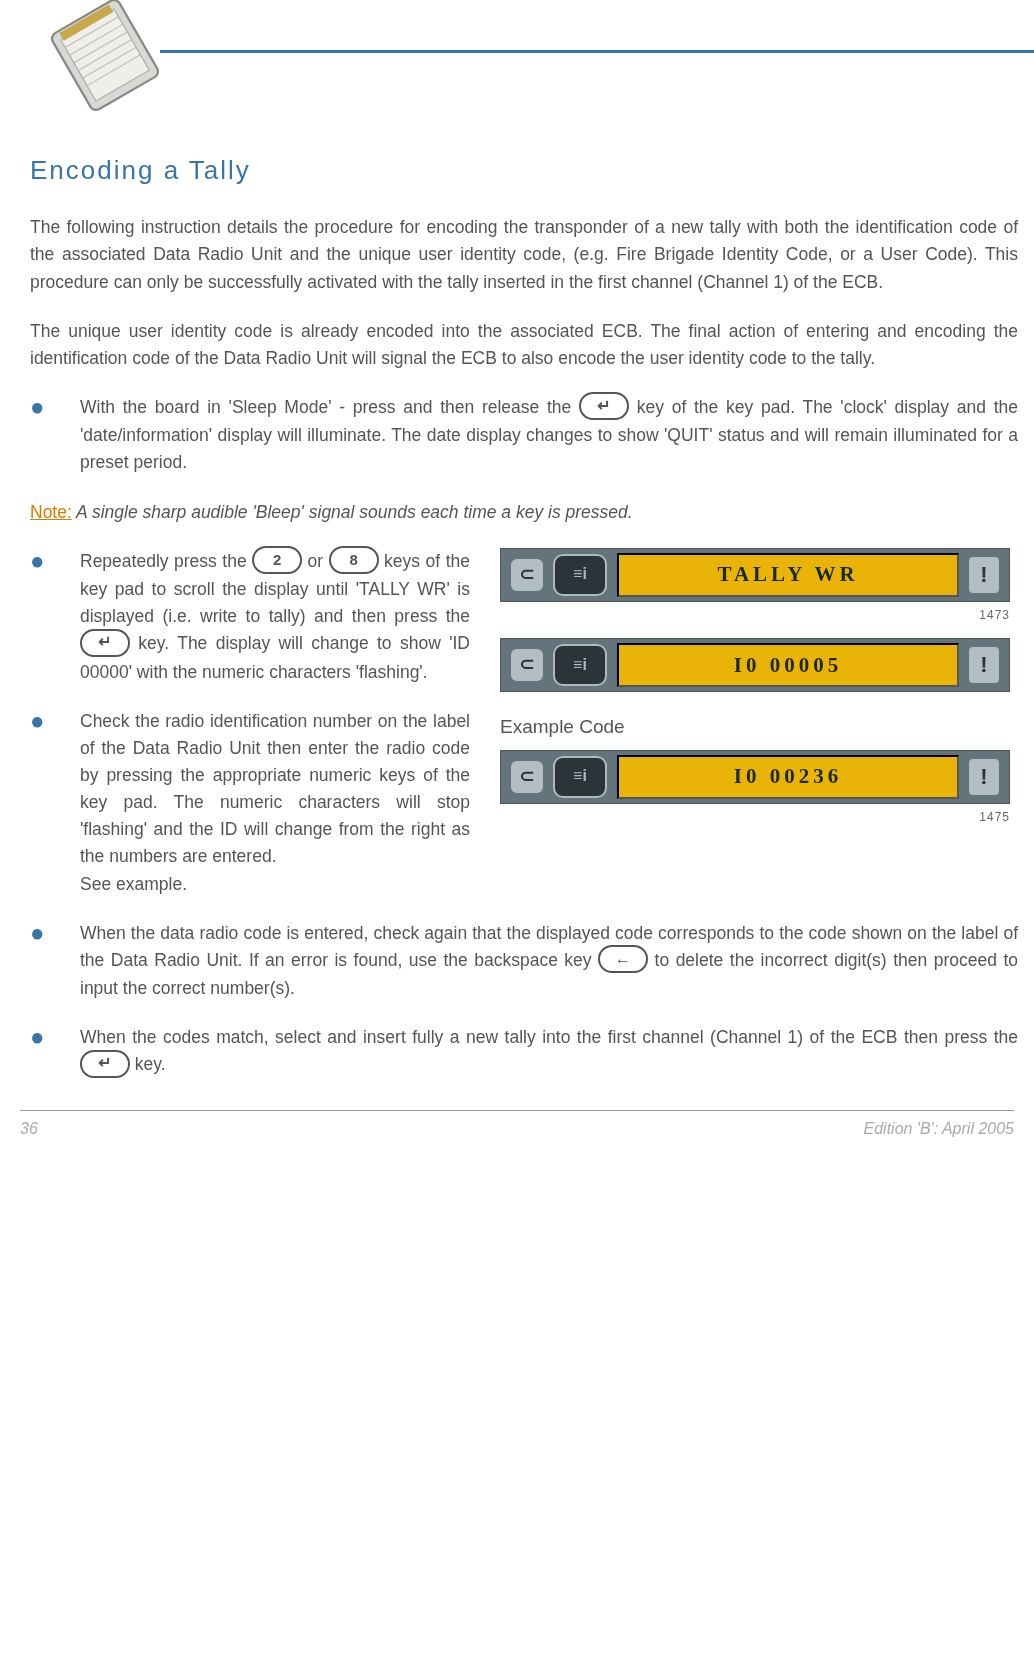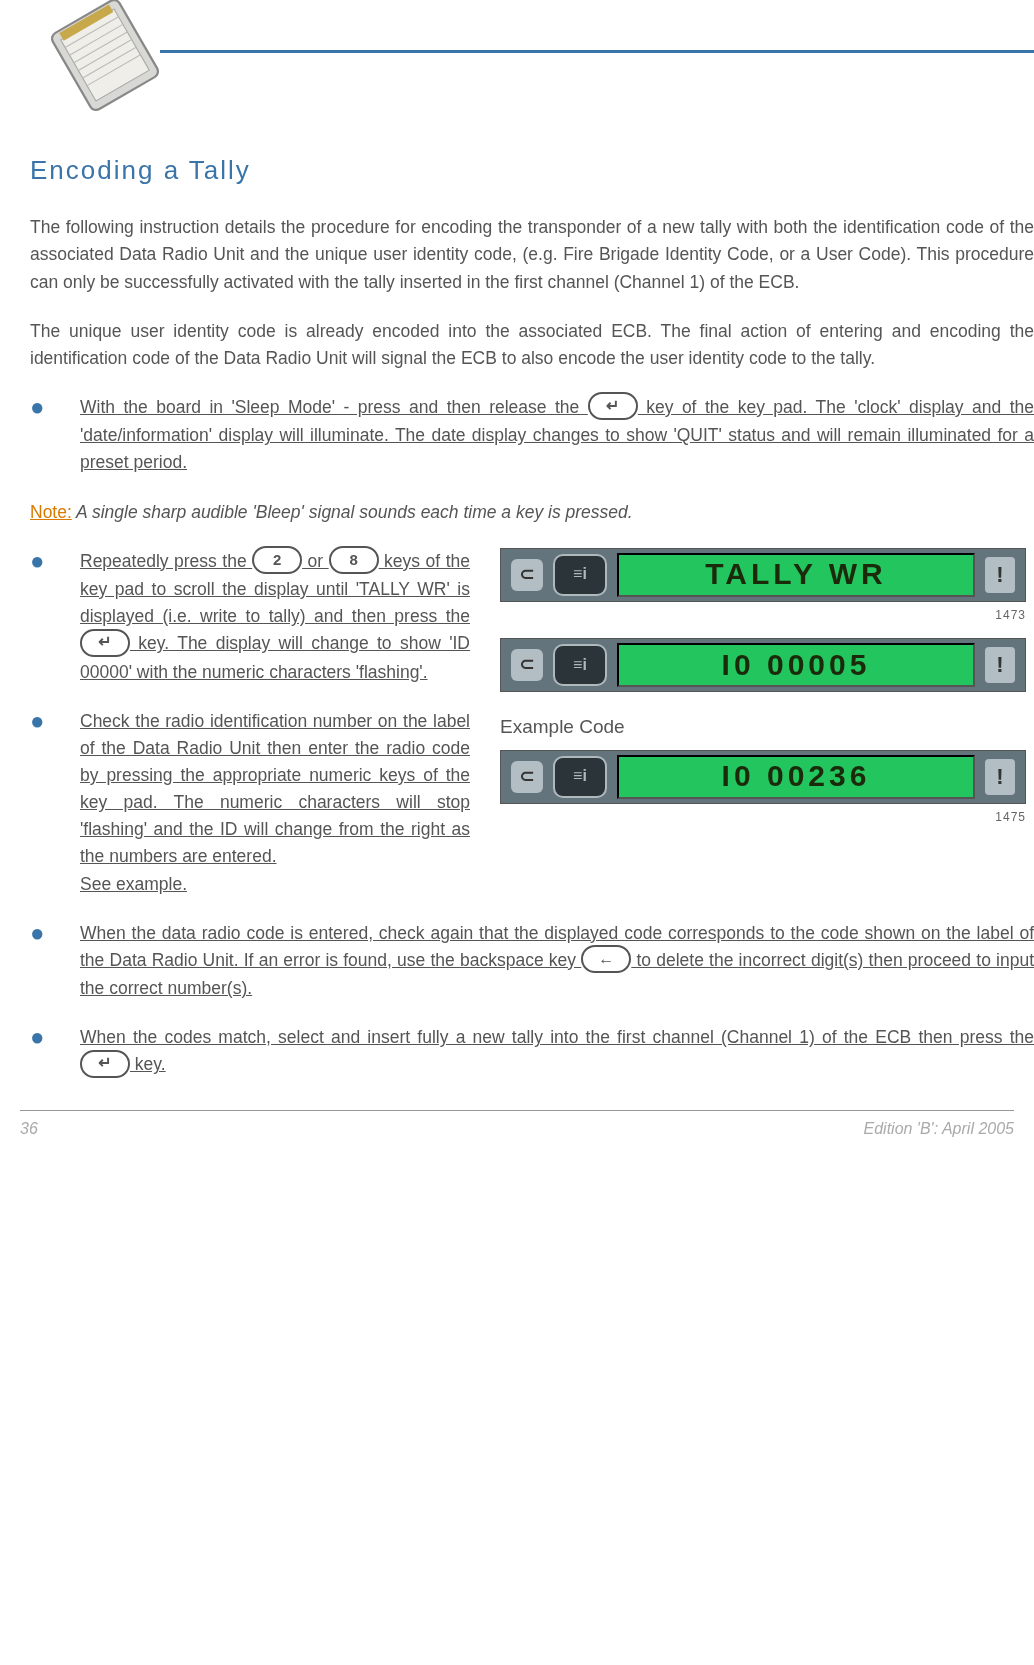--- a/index.html
+++ b/index.html
@@ -26,21 +26,21 @@
   }
   .header-rule {
     position: absolute;
     left: 160px;
     top: 50px;
     right: 0;
     height: 3px;
     background: #3a75aa;
   }
   .content {
-    padding: 0 0px 0 30px;
+    padding: 0 16px 0 30px;
   }
   h2.section-title {
     color: #3a75aa;
     font-weight: normal;
     font-size: 26px;
     letter-spacing: 2px;
     margin: 20px 0 24px 0;
   }
   p.para {
     margin: 0 0 22px 0;
@@ -53,21 +53,20 @@
   .bullet-dot {
     width: 50px;
     flex-shrink: 0;
     font-size: 24px;
     line-height: 1.1;
     color: #3a75aa;
   }
   .bullet-text {
     flex: 1;
     text-align: justify;
-    text-decoration: underline;
   }
   .note-label {
     color: #d97a00;
     text-decoration: underline;
   }
   .note-body {
     font-style: italic;
   }
   .key-oval {
     display: inline-flex;
@@ -112,25 +111,25 @@
     width: 50px; height: 38px;
     background: #2b3539;
     border: 2px solid #aeb9be;
     border-radius: 10px;
     display:flex;align-items:center;justify-content:center;
     color:#aeb9be;font-weight:bold;font-size:16px;
   }
   .lcd-screen {
     flex:1;
     height: 40px;
-    background: #22c55e;
+    background: #eab308;
     border: 2px inset #555;
     display:flex;align-items:center;justify-content:center;
-    font-family: Liberation Sans, sans-serif;
-    font-size: 30px;
+    font-family: Liberation Serif, serif;
+    font-size: 21px;
     letter-spacing: 4px;
     color: #1a2a0a;
     font-weight: bold;
   }
   .lcd-bang {
     width: 30px; height: 36px;
     background: #b3bec4;
     border-radius: 4px;
     display:flex;align-items:center;justify-content:center;
     font-size:22px;color:#333;font-weight:bold;

